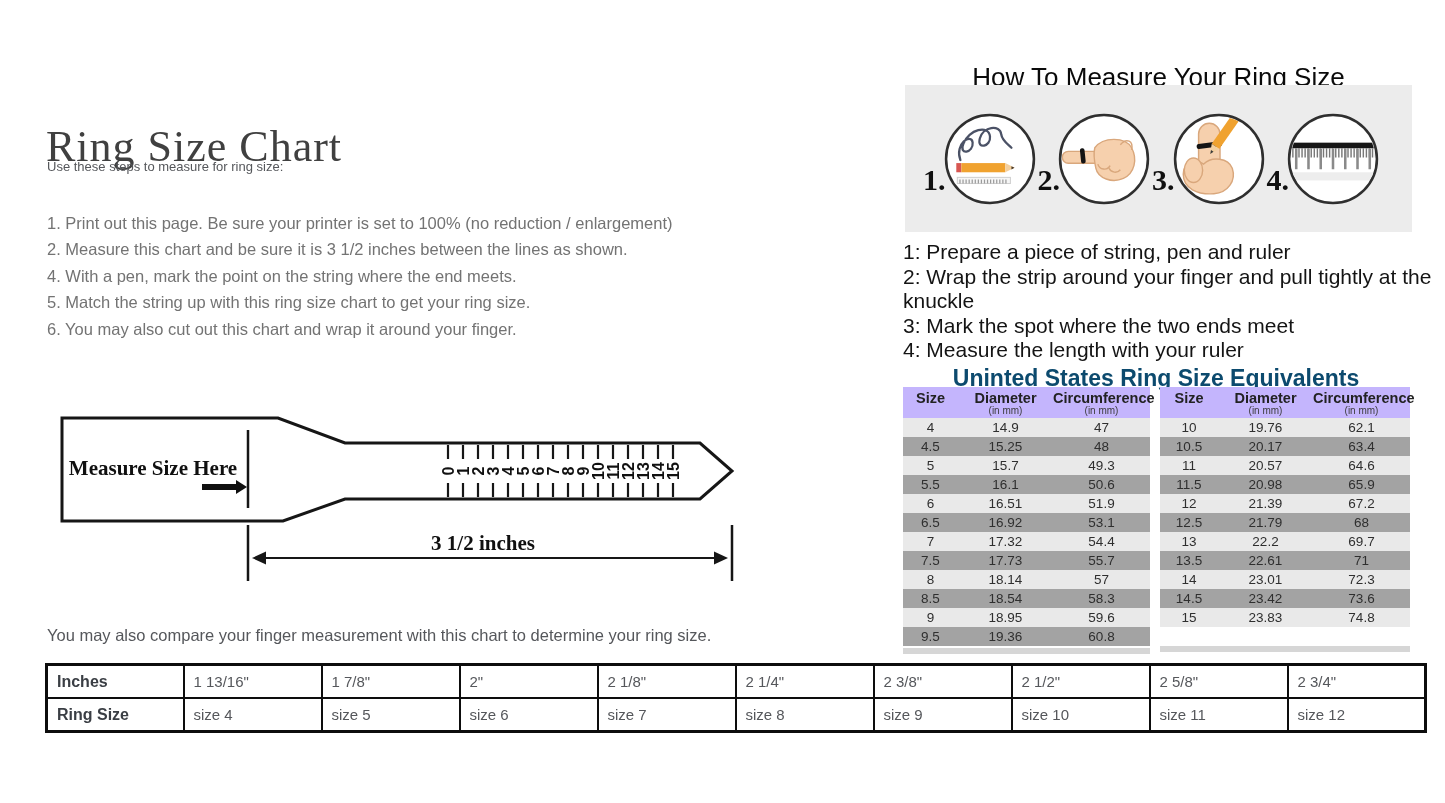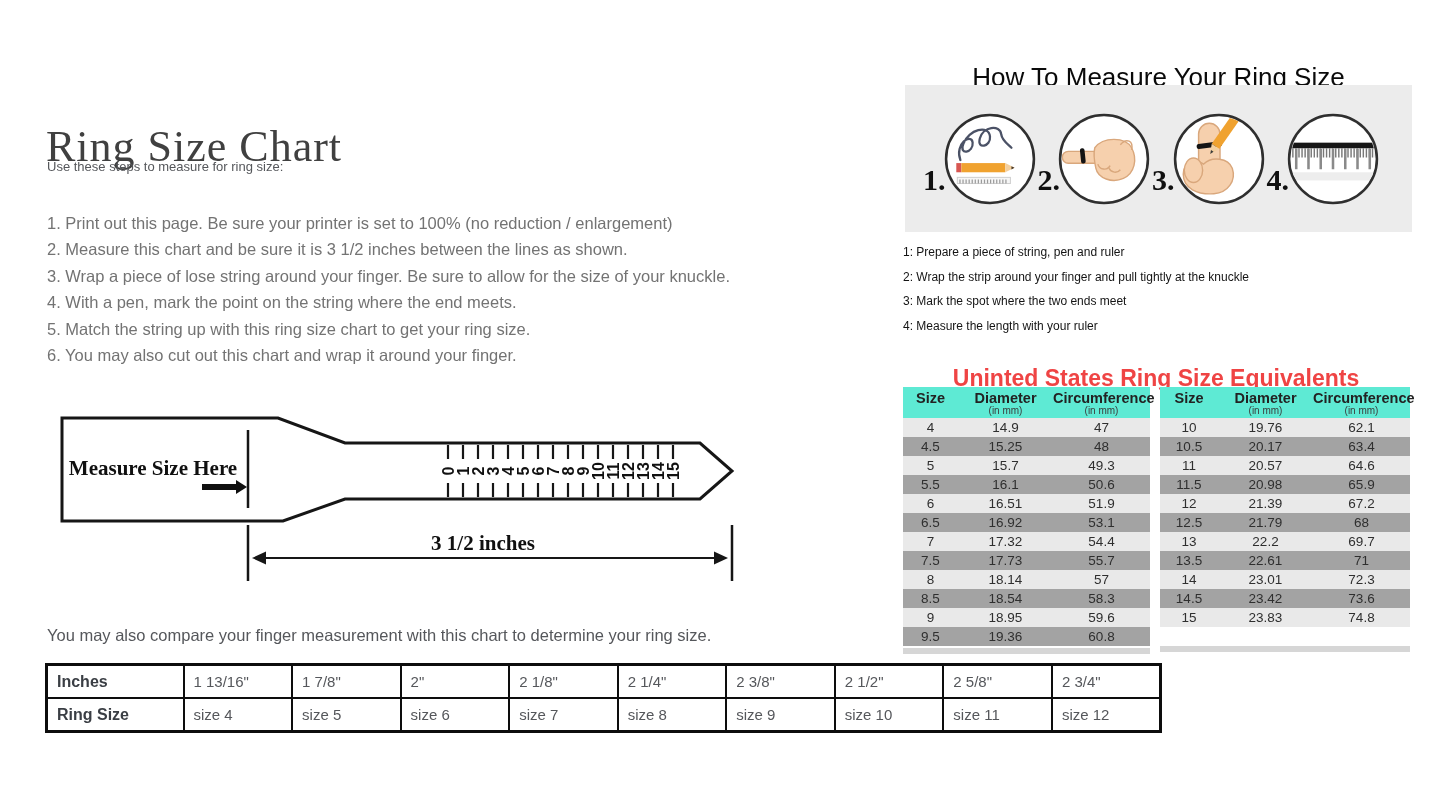--- a/index.html
+++ b/index.html
@@ -9,64 +9,63 @@
   
   .page-title{position:absolute;left:46px;top:92px;font-family:"Liberation Serif",serif;
               font-size:44px;font-weight:400;color:#404040;letter-spacing:1px;}
   .intro-text{position:absolute;left:47px;top:159px;font-size:13px;color:#55575b;}
   .steps-list{position:absolute;left:47px;top:210px;font-size:16.5px;color:#737373;line-height:26.4px;}
   .compare-text{position:absolute;left:47px;top:626px;font-size:16.5px;color:#55575b;text-align:center;}
 
   .sizer-svg{position:absolute;left:40px;top:405px;}
   .sizer-serif{font-family:"Liberation Serif",serif;font-weight:bold;fill:#101010;}
 
-  .compare-table{position:absolute;left:45px;top:663px;width:1117px;border-collapse:collapse;
+  .compare-table{position:absolute;left:45px;top:663px;width:1382px;border-collapse:collapse;
                  table-layout:fixed;border:3px solid #0d0d0d;}
   .compare-table th,.compare-table td{border:2px solid #0d0d0d;height:31px;padding:0 0 0 9px;
                  text-align:left;vertical-align:middle;}
   .compare-table th{font-size:16px;font-weight:bold;color:#3a3e44;}
   .compare-table td{font-size:15px;font-weight:400;color:#55575b;}
 
   
   .howto-title{position:absolute;left:905px;top:40px;width:507px;text-align:center;
                font-size:26px;font-weight:normal;color:#0a0a0a;}
   .howto-panel{position:absolute;left:905px;top:85px;width:507px;height:147px;background:#ececec;
                display:flex;align-items:center;justify-content:flex-start;padding-left:18px;
                box-sizing:border-box;}
   .figure{display:flex;align-items:flex-end;}
   .fig-number{font-family:"Liberation Serif",serif;font-weight:bold;font-size:30px;color:#101010;
               margin-right:-4px;margin-bottom:10px;position:relative;z-index:2;}
   .fig-svg{width:96px;height:96px;display:block;}
-  .howto-steps{position:absolute;left:903px;top:240px;font-size:12px;color:#141414;line-height:24.5px;}
+  .howto-steps{position:absolute;left:903px;top:240px;font-size:21px;color:#141414;line-height:24.5px;}
 
   .eq-title{position:absolute;left:900px;top:346px;width:512px;text-align:center;
-            font-size:23px;font-weight:bold;color:#ef4444;}
+            font-size:23px;font-weight:bold;color:#0c4a6e;}
   .eq-wrap{position:absolute;top:387px;border-bottom:6px solid #d6d6d6;background:#ffffff;}
   .eq-wrap-left{left:903px;width:247px;height:261px;}
   .eq-wrap-right{left:1160px;width:250px;height:259px;}
   .eq-table{width:100%;border-collapse:collapse;table-layout:fixed;}
-  .eq-table th{background:#5eead4;vertical-align:top;padding:4px 0 2px;}
+  .eq-table th{background:#c4b5fd;vertical-align:top;padding:4px 0 2px;}
   .eq-table .h-main{font-size:14.5px;font-weight:bold;color:#222;line-height:15px;}
   .eq-table .h-unit{font-size:10px;font-weight:400;color:#3c3c3c;line-height:10px;}
   .eq-table td{height:19px;line-height:19px;font-size:13.5px;color:#2f2f2f;text-align:center;padding:0;}
   .eq-table tr.odd td{background:#e9e9e9;}
   .eq-table tr.even td{background:#a3a3a3;}
   .eq-table tr.filler td{background:#ffffff;height:17px;}
 </style>
 </head>
 <body>
 
 <div class="page">
 
   <h1 class="page-title">Ring Size Chart</h1>
   <div class="intro-text">Use these steps to measure for ring size:</div>
   <div class="steps-list">
       <div>1. Print out this page. Be sure your printer is set to 100% (no reduction / enlargement)</div>
       <div>2. Measure this chart and be sure it is 3 1/2 inches between the lines as shown.</div>
-      <div>3. Wrap a piece of lose string around your finger. Be sure to allow for the size of your knuckle.</div>
       <div>4. With a pen, mark the point on the string where the end meets.</div>
       <div>5. Match the string up with this ring size chart to get your ring size.</div>
       <div>6. You may also cut out this chart and wrap it around your finger.</div>
     </div>
 
   <svg class="sizer-svg" width="700" height="192" viewBox="0 0 700 192">
     <path d="M22,13 L238,13 L305,38 L660,38 L692,66 L660,94 L305,94 L243,116 L22,116 Z" fill="#ffffff" stroke="#161616" stroke-width="3" stroke-linejoin="miter"></path>
     <line x1="208" y1="25" x2="208" y2="103" stroke="#161616" stroke-width="2.5"></line>
     <text class="sizer-serif" x="113" y="70" font-size="21" text-anchor="middle">Measure Size Here</text>
     <g>

